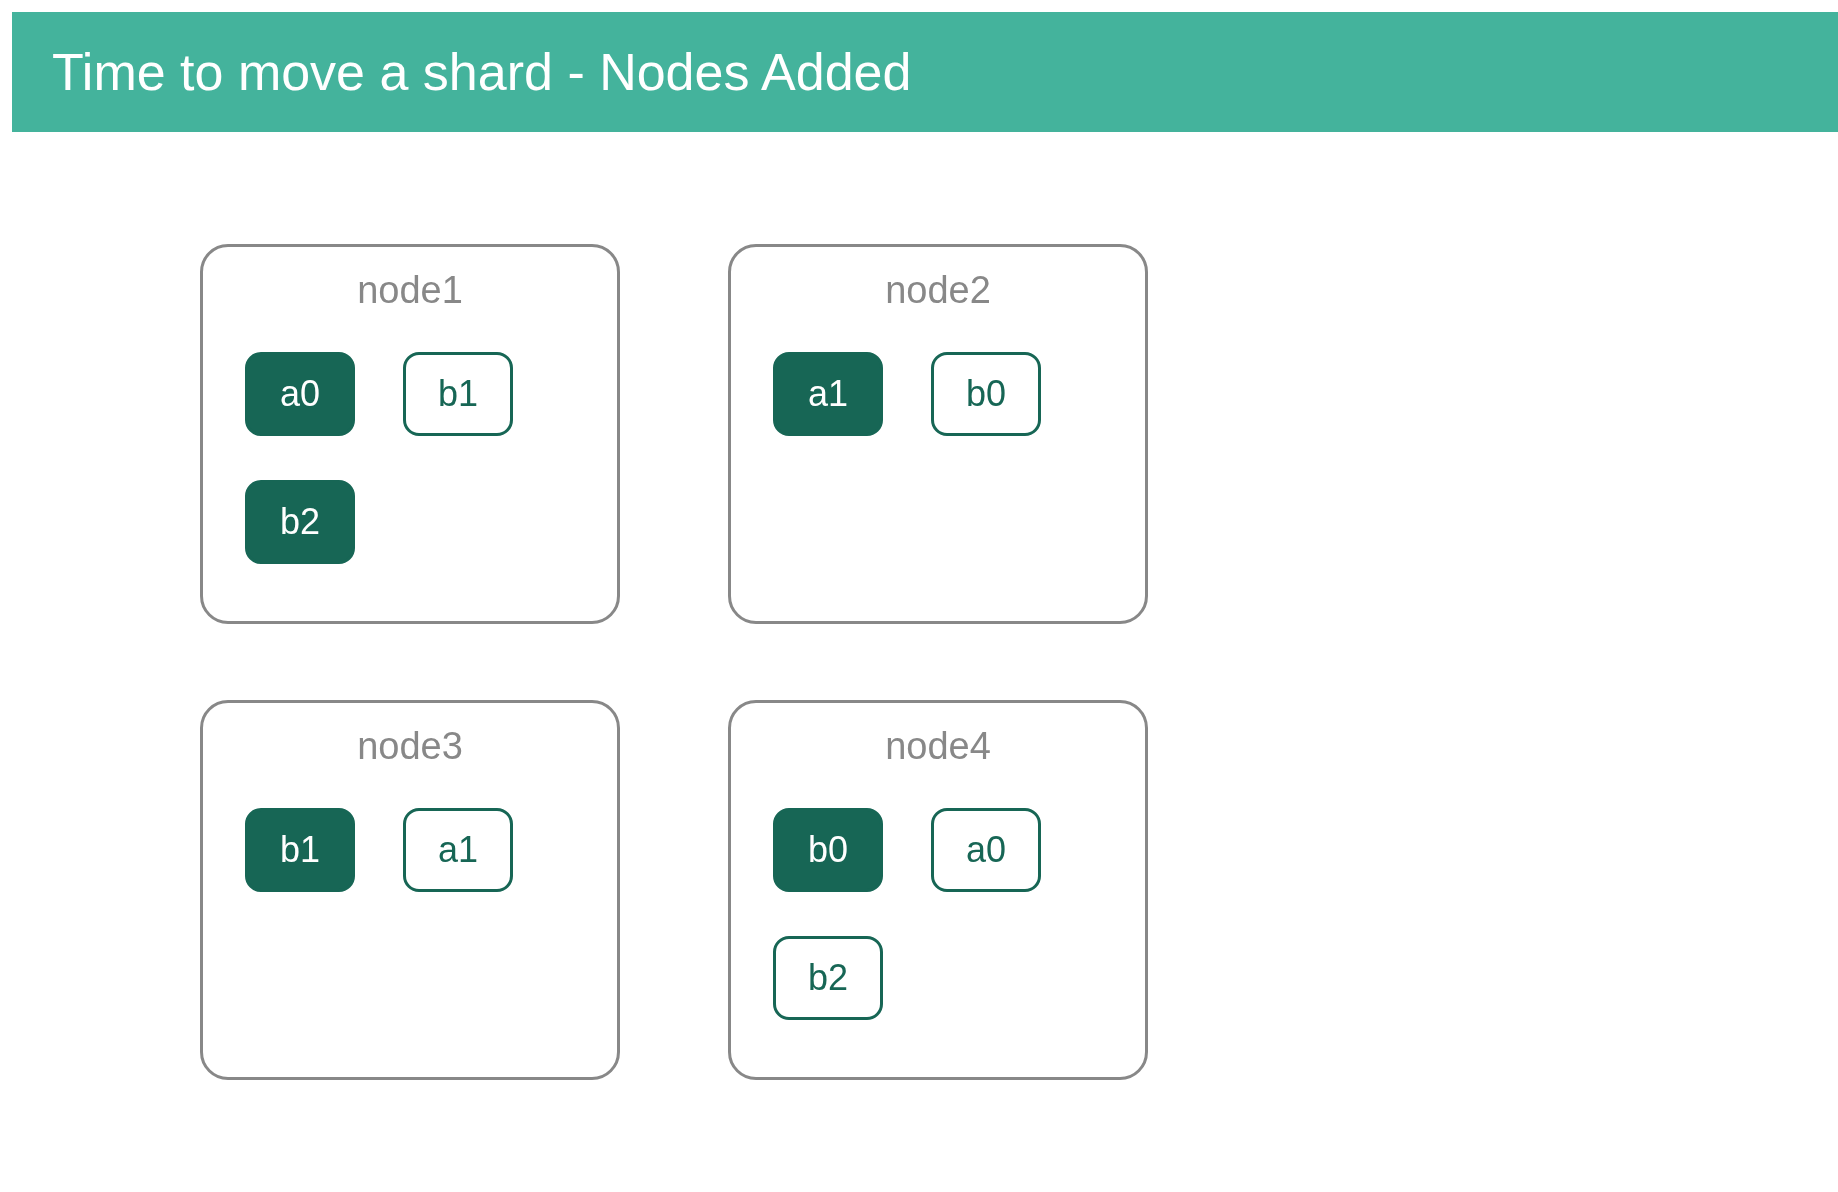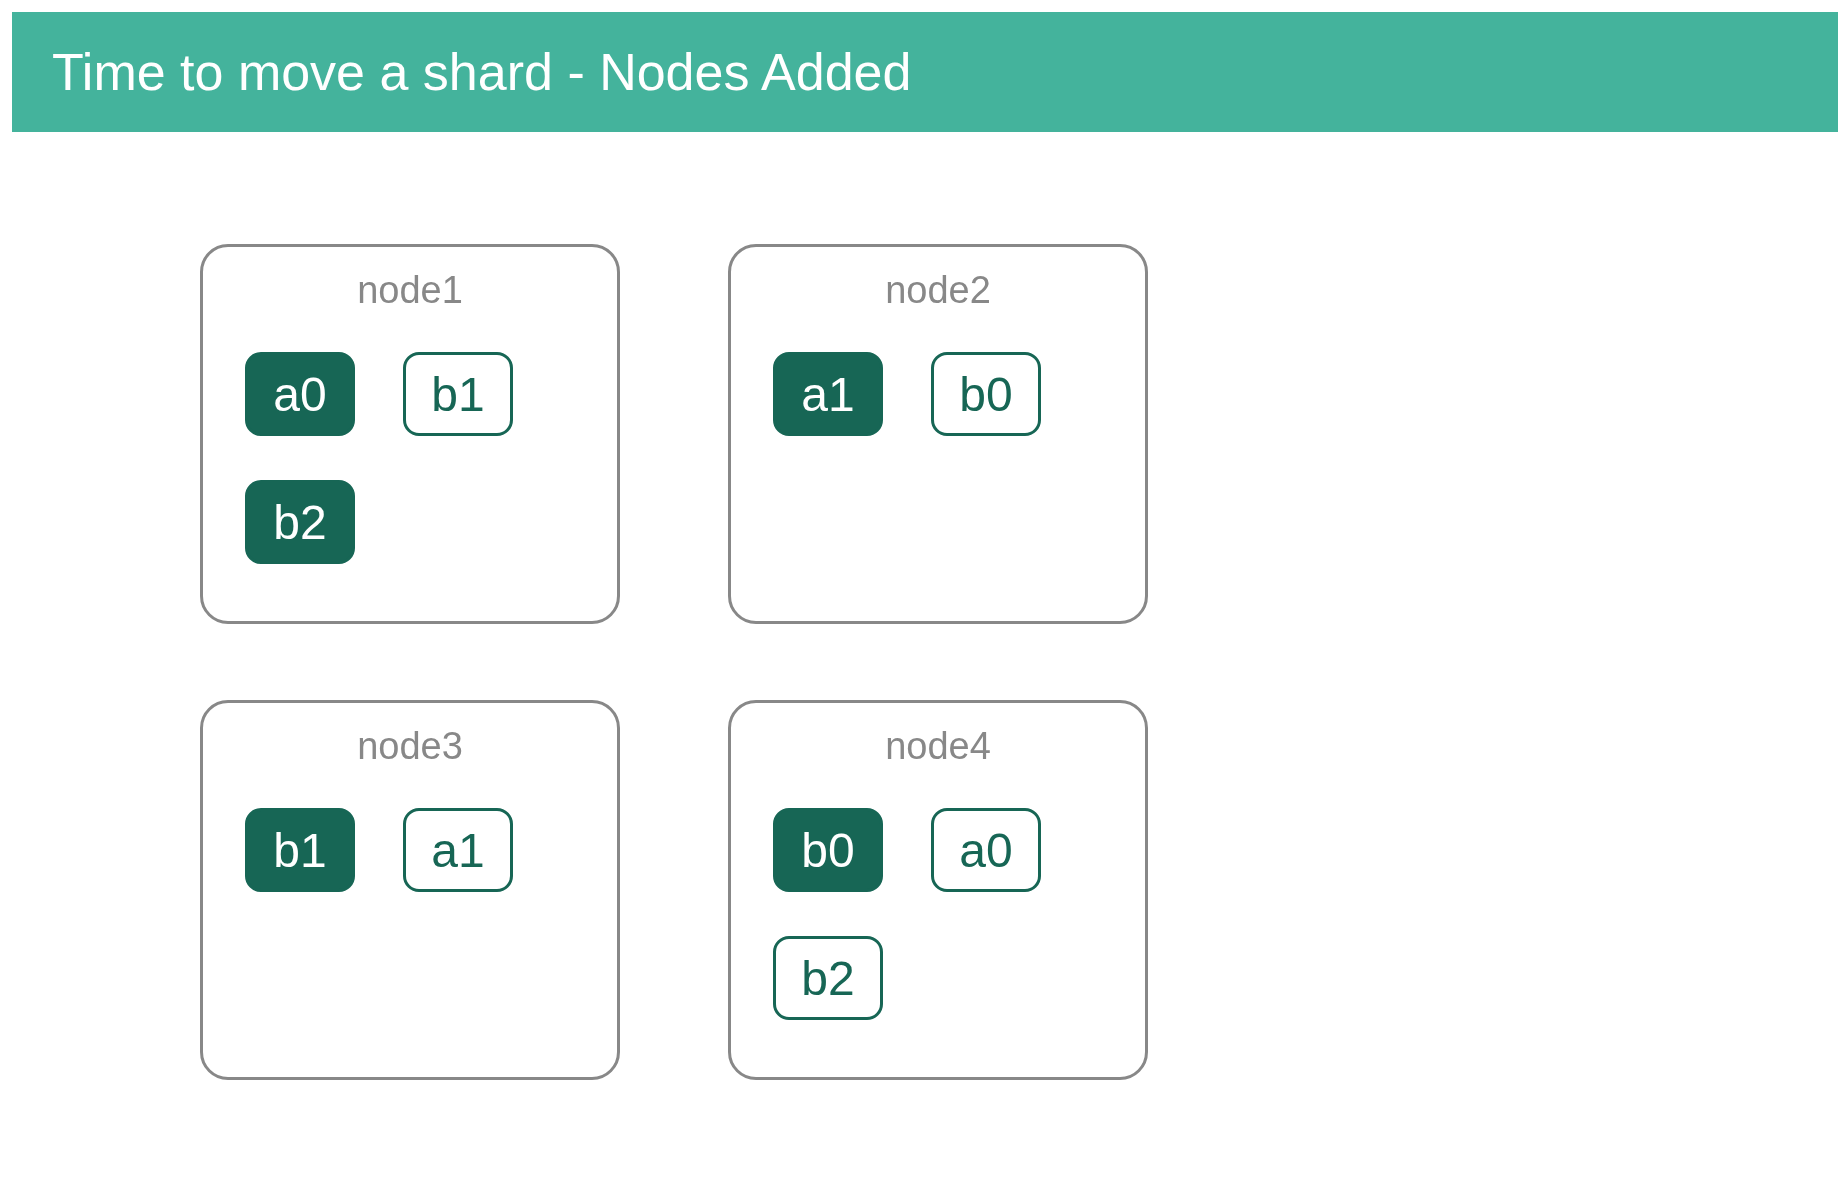--- a/index.html
+++ b/index.html
@@ -58,21 +58,21 @@
     display: flex;
     gap: 40px;
   }
   .shard {
     width: 110px;
     height: 84px;
     border-radius: 16px;
     display: flex;
     align-items: center;
     justify-content: center;
-    font-size: 48px;
+    font-size: 36px;
     font-weight: 400;
   }
   .shard.primary {
     background: #176655;
     color: #ffffff;
     border: 3px solid #176655;
   }
   .shard.replica {
     background: #ffffff;
     color: #176655;

